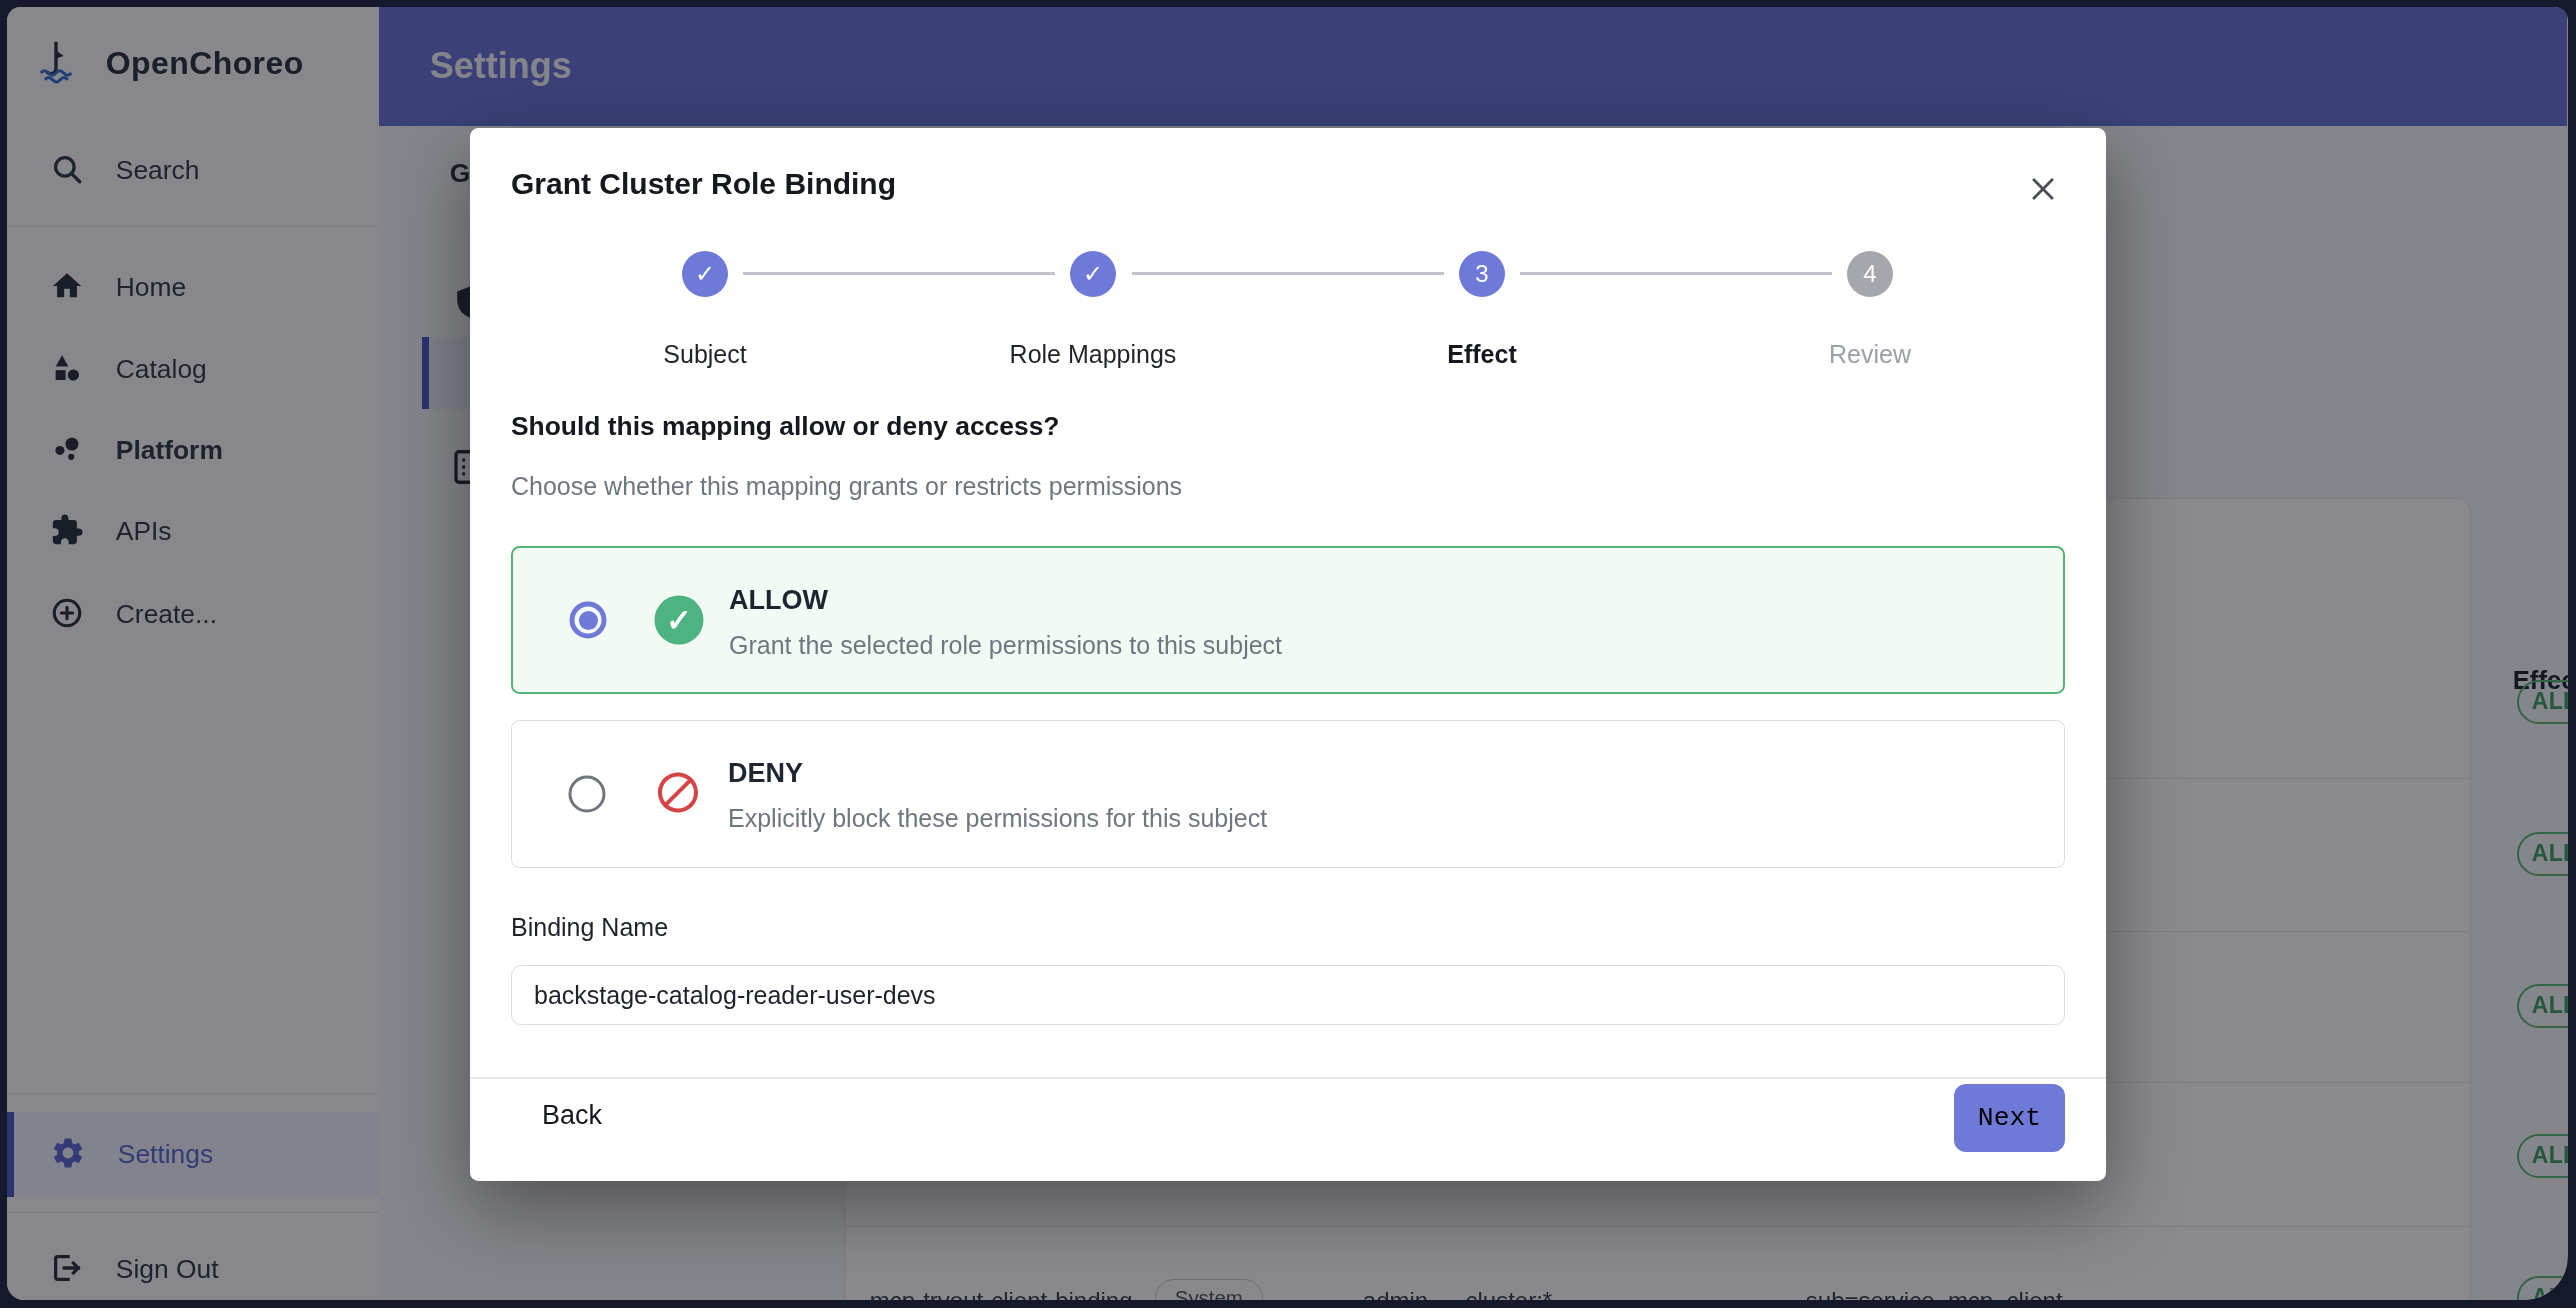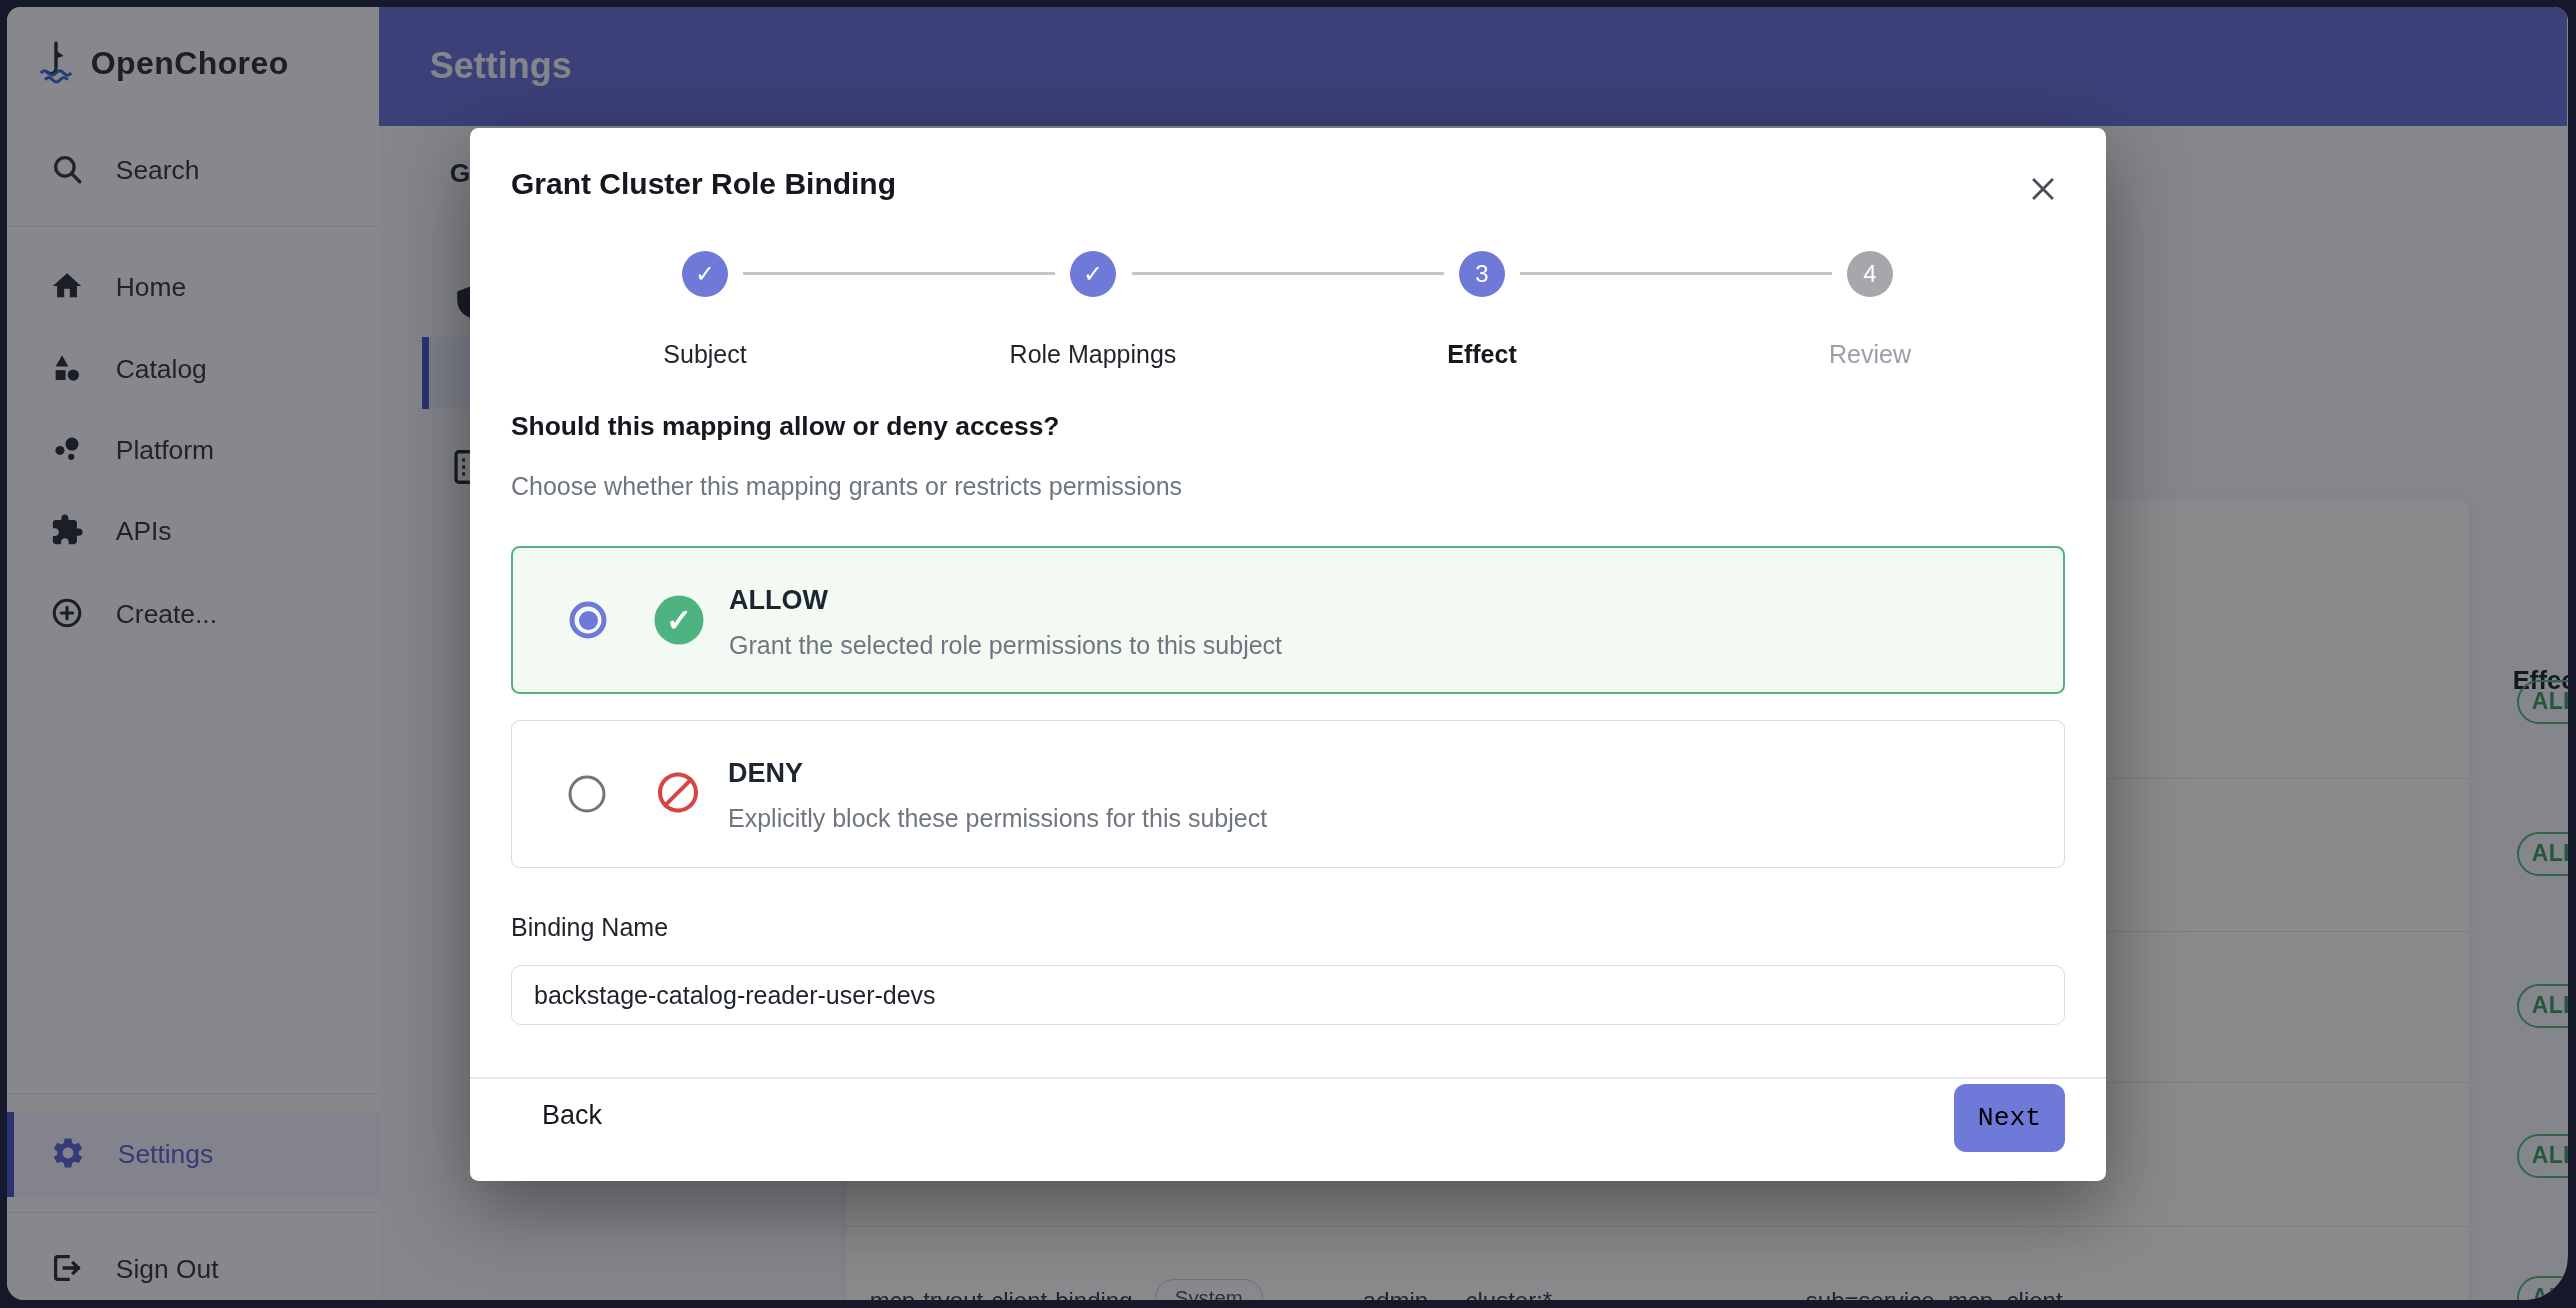--- a/index.html
+++ b/index.html
@@ -5,21 +5,21 @@
   html,body{margin:0;padding:0;background:#232944;}
   .stage{position:relative;width:2576px;height:1308px;overflow:hidden;
          font-family:"Liberation Sans",sans-serif;background:#232944;}
 
   
   .app-panel{position:absolute;left:6.8px;top:6.8px;width:2561px;height:1293px;
              border-radius:13.6px 13.6px 44px 17px;overflow:hidden;background:#f3f5f9;}
 
   
   .sidebar{position:absolute;left:0;top:0;width:372px;height:100%;background:#f9fafc;}
-  .logo-row{position:absolute;left:27px;top:31px;display:flex;align-items:center;gap:13px;}
+  .logo-row{position:absolute;left:27px;top:31px;display:flex;align-items:center;gap:28px;}
   .logo-title{font-size:32px;font-weight:bold;color:#2d3340;letter-spacing:0.4px;}
   .side-item{position:absolute;left:0;width:372px;height:78px;display:flex;align-items:center;gap:32px;padding-left:43px;box-sizing:border-box;}
   .side-item .lbl{font-size:26.4px;color:#343b48;}
   .side-div{position:absolute;left:0;width:372px;height:1.7px;background:#e3e5ea;}
   .side-active{background:#eef0fb;}
   .side-active .lbl{color:#5b68d1;}
   .active-bar{position:absolute;left:0;top:0;width:6.8px;height:100%;background:#4d5ac8;}
 
   
   .header{position:absolute;left:372px;top:0;width:2188px;height:119px;background:#6874d6;}
@@ -142,21 +142,21 @@
         <span>
           <svg width="34" height="34" viewBox="0 0 24 24" fill="#2b3240">
             <path d="M8.5 3L4 11h9L8.5 3z"></path>
             <rect x="4" y="13.5" width="7" height="7"></rect>
             <circle cx="16.5" cy="17" r="4"></circle>
           </svg>
         </span>
         <span class="lbl">Catalog</span>
       </div>
 
-      <div class="side-item" style="top:405px;">
+      <div class="side-item" style="top:405px;font-weight:bold;">
         <span>
           <svg width="34" height="34" viewBox="0 0 24 24" fill="#2b3240">
             <circle cx="7" cy="13" r="3.2"></circle>
             <circle cx="15.5" cy="8.5" r="4.6"></circle>
             <circle cx="15" cy="17.5" r="2.2"></circle>
           </svg>
         </span>
         <span class="lbl">Platform</span>
       </div>
 

